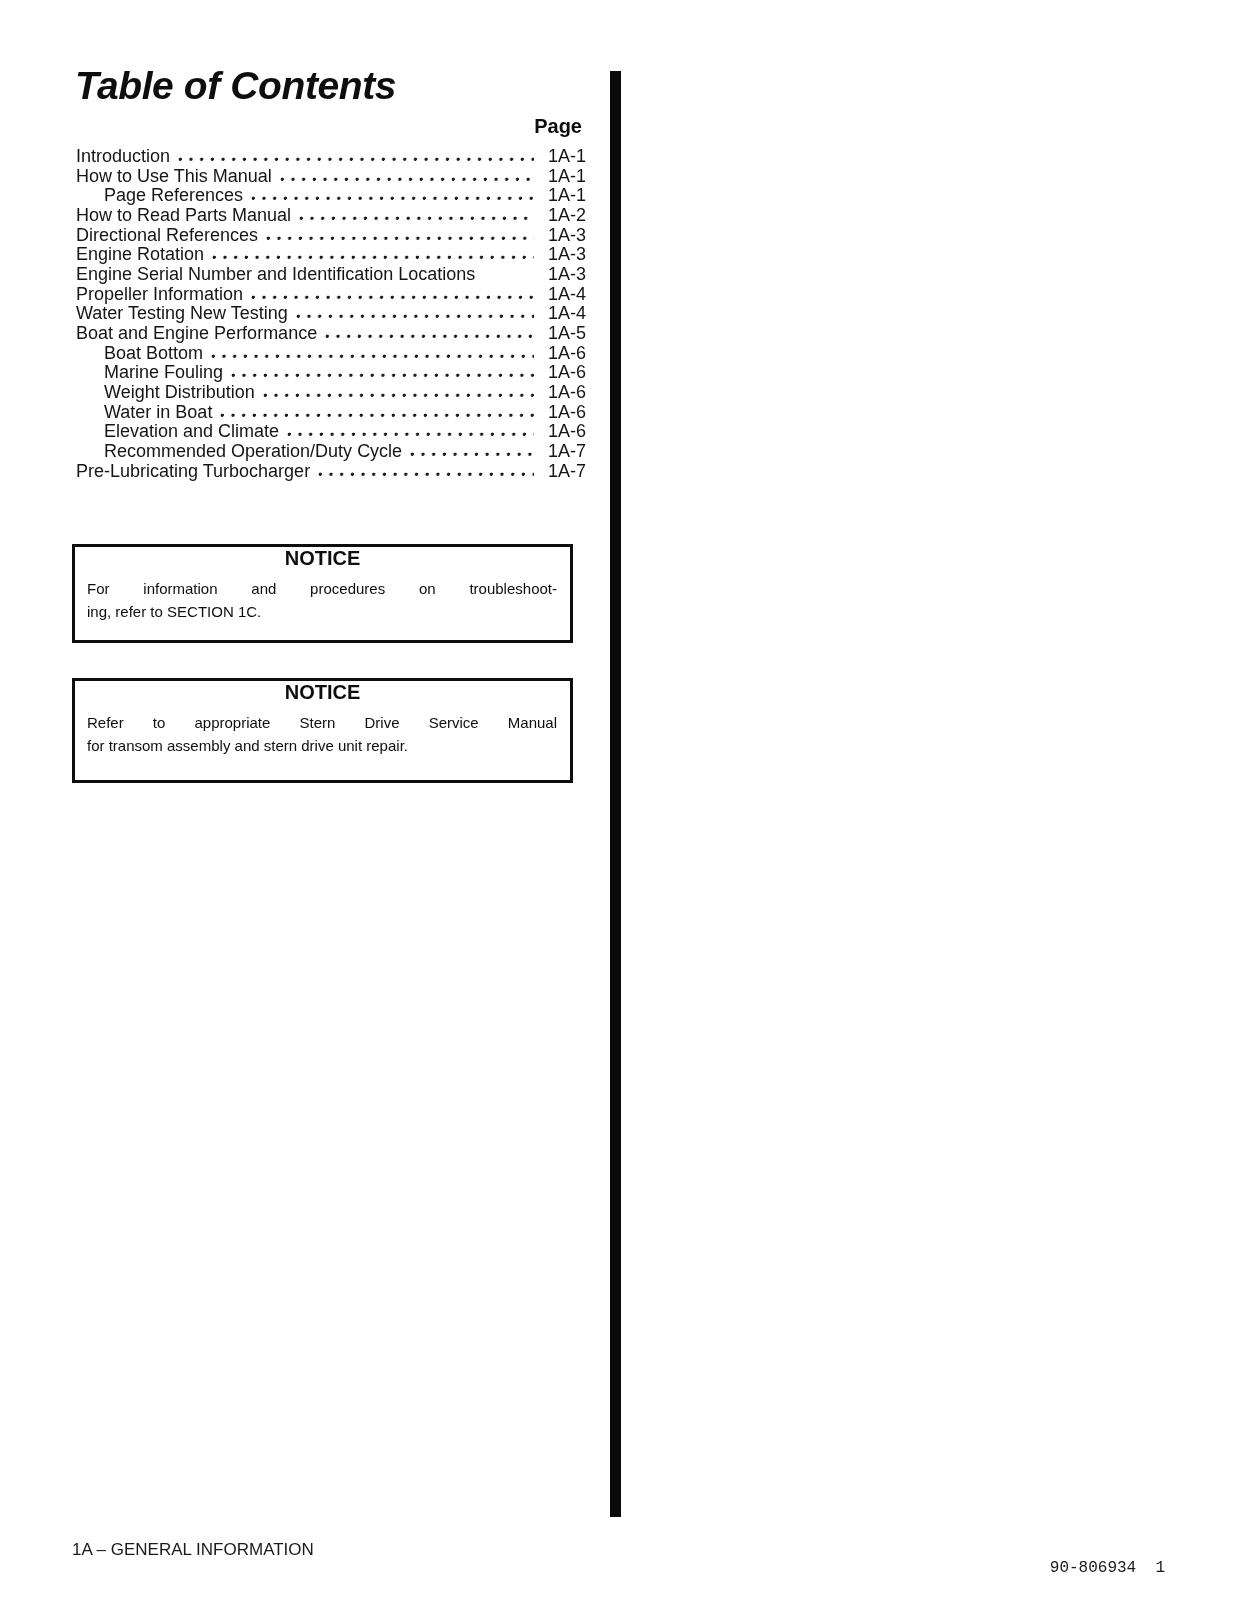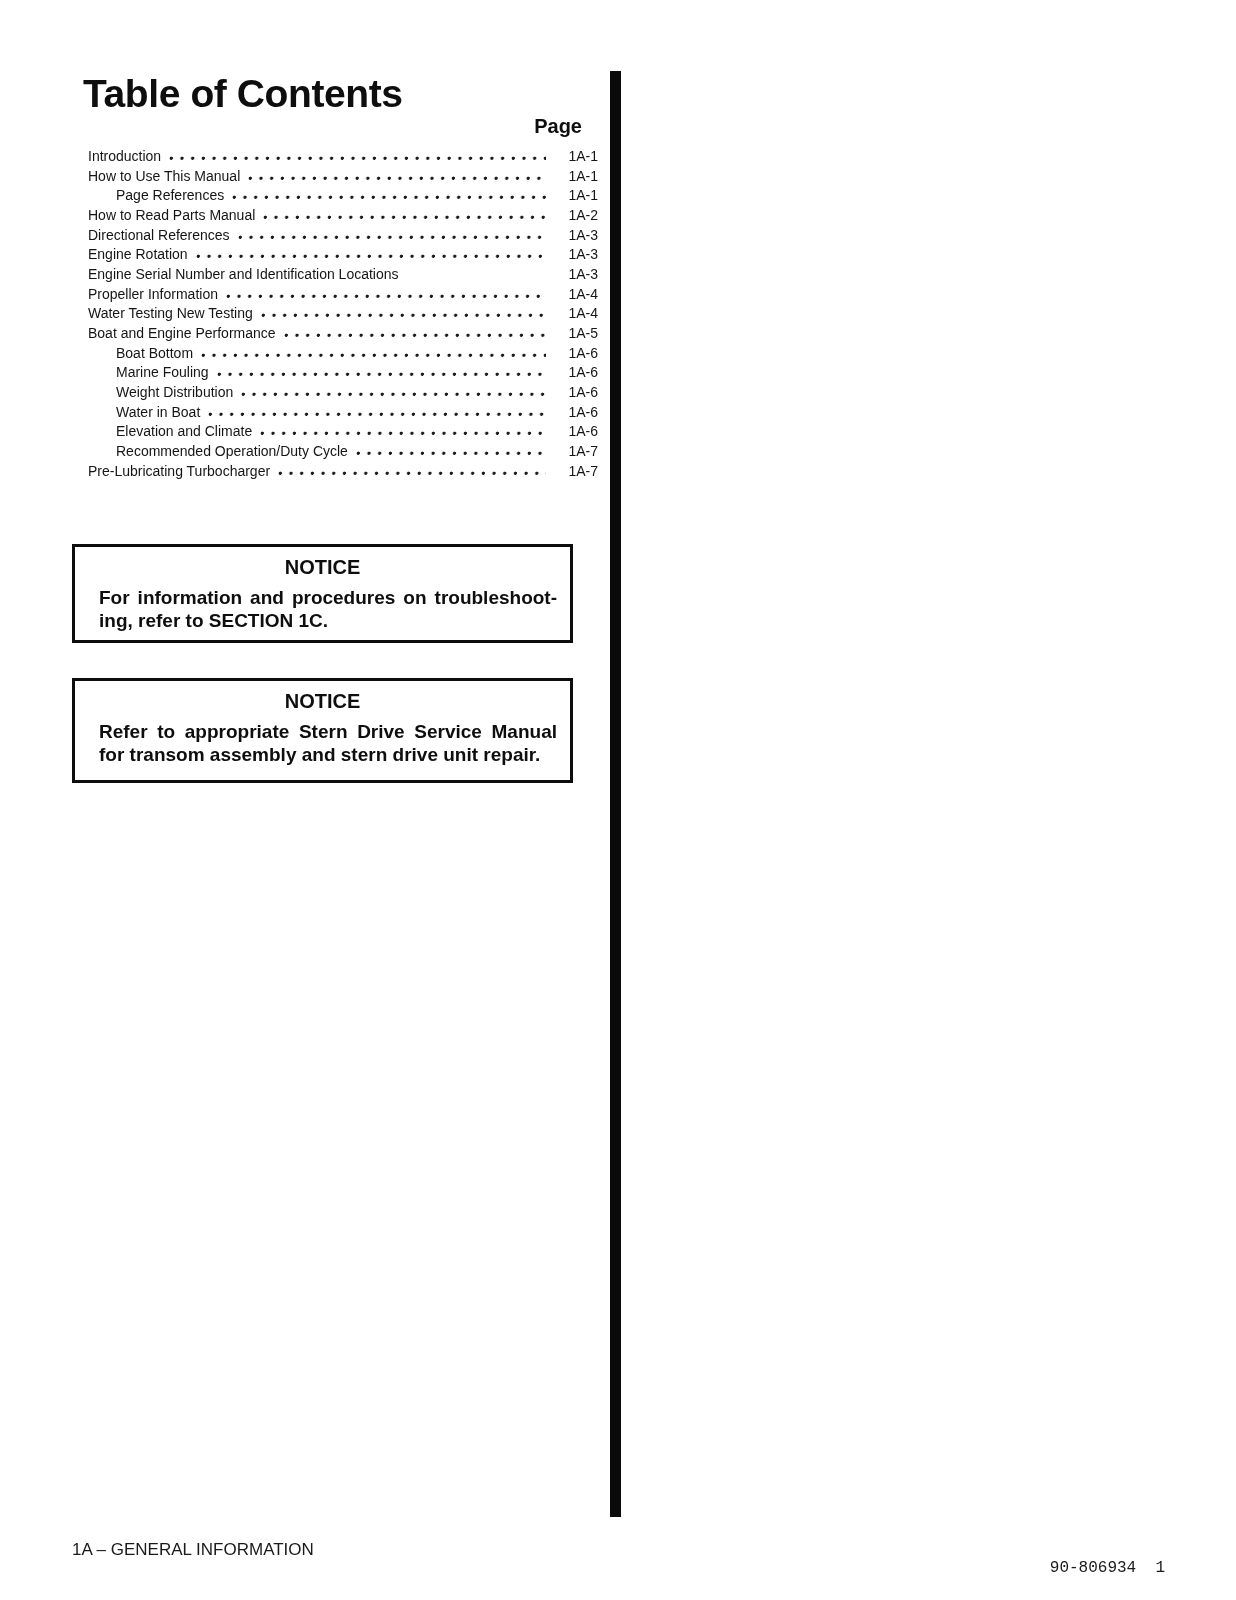--- a/index.html
+++ b/index.html
@@ -2,53 +2,53 @@
 <html><head>
 <meta charset="utf-8">
 <style>
   html,body { margin:0; padding:0; background:#ffffff; }
   .sheet {
     position:relative; width:1236px; height:1600px;
     background:#ffffff; overflow:hidden;
     font-family:"Liberation Sans", sans-serif; color:#121212;
   }
   .doc-title {
-    position:absolute; left:71px; top:60px; margin:12px;
-    font-size:39px; font-weight:700; letter-spacing:-0.4px; color:#0e0e0e;
+    position:absolute; left:71px; top:60px; margin:4px;
+    font-size:39px; font-weight:700; letter-spacing:-0.4px; color:#0e0e0e;font-style:italic;
   }
   .col-header {
     position:absolute; left:72px; top:115px; width:510px;
     text-align:right; font-size:20px; font-weight:700; color:#0e0e0e;
   }
   .toc {
-    position:absolute; left:88px; top:147px; width:510px;
-    font-size:14px; color:#151515;
+    position:absolute; left:76px; top:147px; width:510px;
+    font-size:18px; color:#151515;
   }
   .toc-row { display:flex; align-items:baseline; line-height:19.65px; }
   .toc-row.indent { padding-left:28px; }
   .toc-label { flex:0 1 auto; white-space:nowrap; }
   .leader {
     flex:1 1 0; min-width:0; height:5px; margin:0 8px;
     background-image: radial-gradient(circle at 2.2px 2.2px, #1a1a1a 1.35px, rgba(0,0,0,0) 1.9px);
     background-size:10.7px 5px; background-repeat:repeat-x; background-position:left bottom;
   }
   .leader.no-dots { background:none; }
   .toc-page { flex:0 0 auto; min-width:44px; text-align:right; white-space:nowrap; }
   .notice {
     position:absolute; left:72px; width:501px; box-sizing:border-box;
     border:3px solid #0d0d0d; background:#ffffff;
   }
   .notice-1 { top:544px; height:99px; }
   .notice-2 { top:678px; height:105px; }
   .notice-title {
     text-align:center; font-weight:700; font-size:20px;
-    margin-top:9px; color:#0e0e0e;
+    color:#0e0e0e;
   }
   .notice-body {
-    margin:7px 13px 0 24px; font-weight:700; font-size:19px;
+    margin:7px 13px 0 12px; font-weight:400; font-size:15px;
     line-height:23px; color:#0e0e0e;
   }
   .nline.stretch { text-align:justify; text-align-last:justify; }
   .vbar {
     position:absolute; left:610px; top:71px; width:11px; height:1446px;
     background:#0a0a0a;
   }
   .footer-left {
     position:absolute; left:72px; top:1540px; font-size:17px; color:#1a1a1a;
   }

